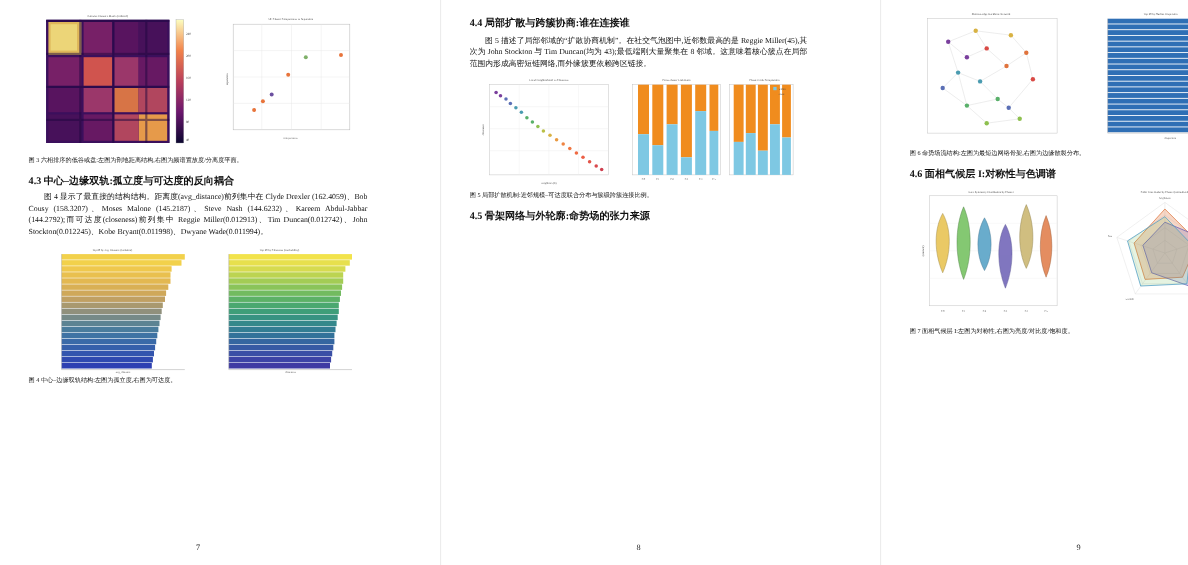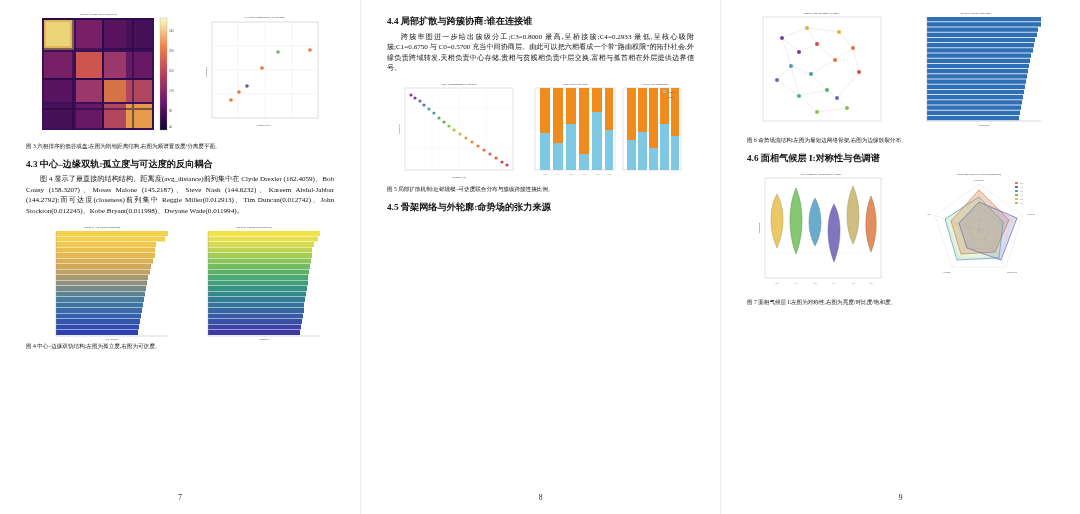--- a/index.html
+++ b/index.html
@@ -1,19 +1,19 @@
 <!DOCTYPE html>
 <html><head>
 <meta charset="utf-8">
 <style>
   html,body{margin:0;padding:0;background:#ffffff;}
   body{width:1080px;height:514px;font-family:"Liberation Serif",serif;color:#111;overflow:hidden;}
   .pages{display:flex;width:1080px;height:514px;}
   .page{position:relative;width:360px;height:514px;box-sizing:border-box;padding:8px 26px 0 26px;background:#fff;}
-  .page + .page{border-left:1px solid #ececec;}
+  .page + .page{border-left:1px solid #ececec;margin-left:40px;}
   .pgnum{position:absolute;bottom:12px;left:0;width:100%;text-align:center;font-size:7.5px;color:#222;}
   h2.sec{font-size:9.2px;font-weight:bold;margin:8px 0 4px 0;line-height:1.25;}
   p.para{font-size:7.1px;line-height:1.5;text-align:justify;margin:0 0 5px 0;text-indent:14px;}
   .cap{font-size:5.6px;line-height:1.35;margin:3px 0 8px 0;text-align:left;}
   .figbox{width:100%;}
   svg{display:block;}
   .mini-title{font-size:2.6px;fill:#333;}
   .axlab{font-size:2.6px;fill:#444;}
 </style>
 </head>
@@ -160,21 +160,21 @@
         <text x="238" y="117.5" text-anchor="middle" class="axlab">closeness</text>
       </svg>
       <div class="cap">图 4 中心–边缘双轨结构:左图为孤立度,右图为可达度。</div>
     </div>
 
     <div class="pgnum">7</div>
   </div>
 
   <div class="page">
     <h2 class="sec">4.4  局部扩散与跨簇协商:谁在连接谁</h2>
-    <p class="para">跨簇率图进一步给出簇级分工;C3=0.8000 最高,呈桥接簇;C4=0.2933 最低,呈核心吸附簇;C1=0.6750 与 C0=0.5700 充当中间协商层。由此可以把六相看成一个带“路由权限”的拓扑社会,外缘负责跨域转发,天相负责中心存储,贵相与贫贱相负责中层交换,富相与孤首相在外层提供边界信号。</p>
+    <p class="para">图 5 描述了局部邻域的“扩散协商机制”。在社交气泡图中,近邻数最高的是 Reggie Miller(45),其次为 John Stockton 与 Tim Duncan(均为 43);最低端刚大量聚集在 8 邻域。这意味着核心簇点在局部范围内形成高密短链网络,而外缘簇更依赖跨区链接。</p>
 
     <div class="figbox">
       <svg width="308" height="104" viewBox="0 0 308 104">
         <text x="72" y="6" text-anchor="middle" class="mini-title">Local Neighborhood vs Closeness</text>
         <rect x="18" y="9" width="108" height="82" fill="#fff" stroke="#bbb" stroke-width="0.4"></rect>
         <g stroke="#ededed" stroke-width="0.4">
           <line x1="18" y1="29" x2="126" y2="29"></line>
             <line x1="18" y1="49" x2="126" y2="49"></line>
             <line x1="18" y1="69" x2="126" y2="69"></line>
           <line x1="45" y1="9" x2="45" y2="91"></line>

